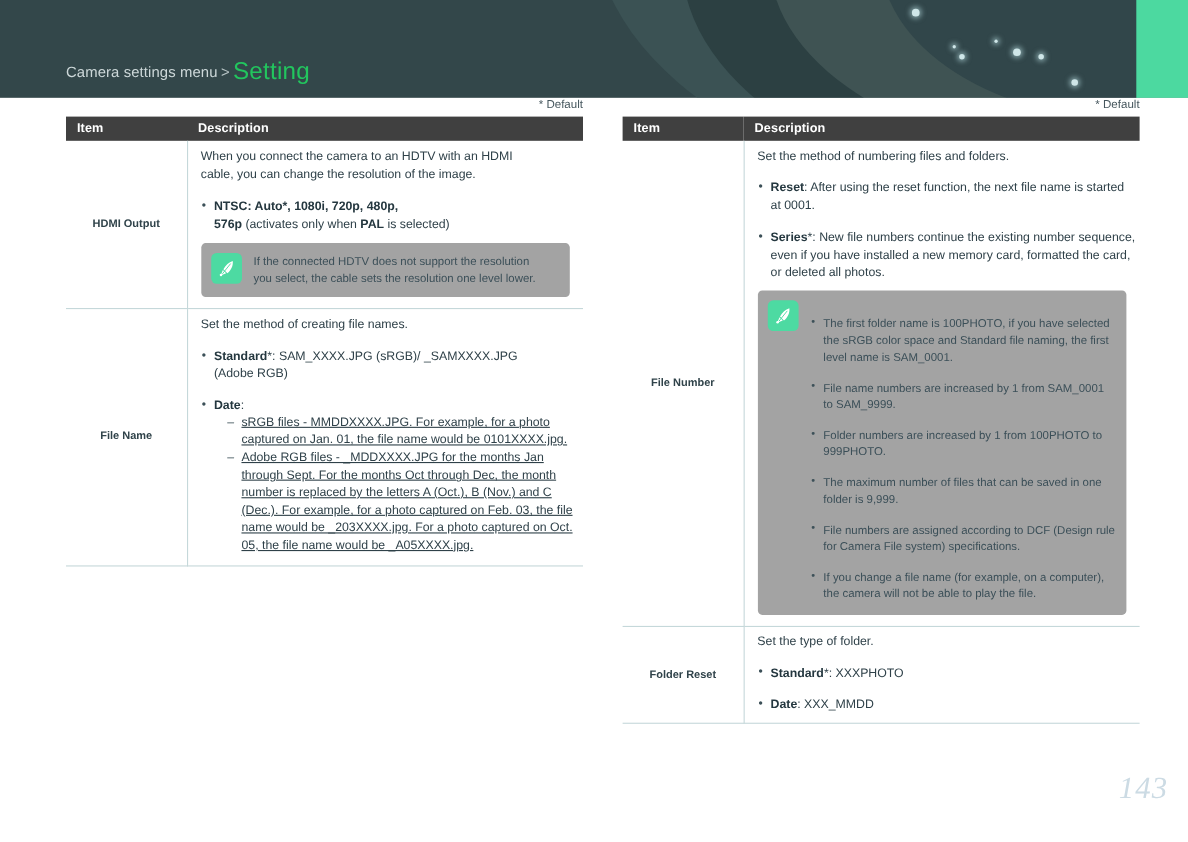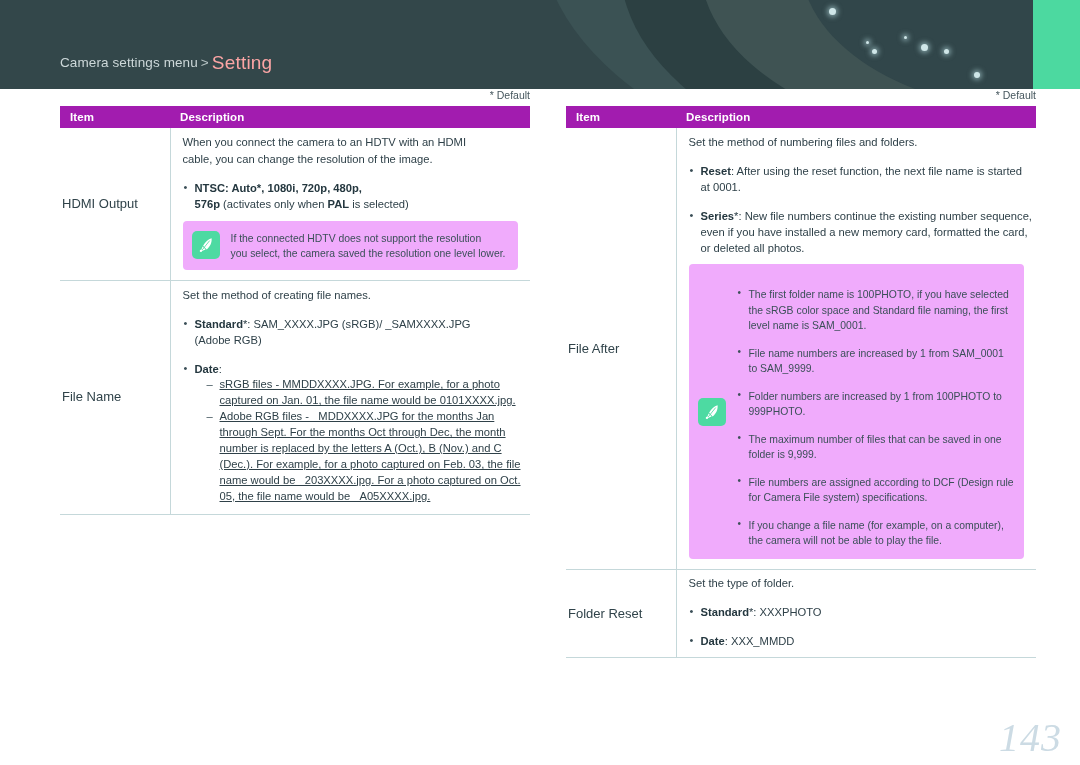--- a/index.html
+++ b/index.html
@@ -71,22 +71,22 @@
     font-size: 13.5px;
     color: #cdd8d9;
     letter-spacing: .1px;
     white-space: nowrap;
   }
   .breadcrumb .crumb-sep {
     padding: 0 3px;
     color: #b7c4c5;
   }
   .breadcrumb .crumb-title {
-    font-size: 19px;
-    color: #fca5a5;
+    font-size: 22px;
+    color: #22c55e;
     vertical-align: -2px;
     letter-spacing: .2px;
   }
 
   
   .content {
     position: absolute;
     left: 0; top: 89px;
     width: 1080px; height: 676px;
     background: #fff;
@@ -106,39 +106,40 @@
     padding-bottom: 5px;
   }
 
   
   table.spec {
     width: 470px;
     border-collapse: collapse;
     table-layout: fixed;
   }
   table.spec th {
-    background: #a21caf;
+    background: #404040;
     color: #ffffff;
     font-size: 11.5px;
     font-weight: bold;
     text-align: left;
     padding: 5px 0 5px 10px;
     letter-spacing: .1px;
   }
   table.spec th.col-item { width: 100px; }
   table.spec td {
     vertical-align: middle;
     border-bottom: 1px solid #c5d8da;
     padding: 7px 0 8px 0;
   }
   table.spec td.cell-item {
     width: 100px;
-    font-size: 13px;
-    font-weight: normal;
+    font-size: 10px;
+    font-weight: bold;
     color: #30434a;
+    text-align: center;
     border-right: 1px solid #c5d8da;
     padding-left: 2px;
     padding-right: 2px;
   }
   table.spec td.cell-desc {
     font-size: 11.2px;
     line-height: 1.42;
     color: #2f4149;
     padding-left: 12px;
     padding-right: 4px;
@@ -179,24 +180,24 @@
   ul.dashes > li::before {
     content: "\2013";
     position: absolute;
     left: 0; top: 0;
     color: #3c5058;
   }
   b.term { font-weight: bold; color: #24373f; }
 
   
   .tipbox {
-    background: #f0abfc;
+    background: #a3a3a3;
     border-radius: 4px;
     display: flex;
-    align-items: center;
+    align-items: flex-start;
     padding: 9px 10px 9px 9px;
     margin: 7px 0 3px 0;
   }
   .tipbox.in-cell { margin: 8px 8px 2px 0; }
   .tip-icon {
     flex: 0 0 auto;
     width: 28px; height: 28px;
     border-radius: 5px;
     background: #4ddaa2;
     margin-right: 11px;
@@ -211,24 +212,24 @@
     color: #3b4f58;
     padding-top: 1px;
   }
   .tip-body ul.bullets > li { margin-bottom: 2px; }
   .tip-body ul.bullets > li::before { font-size: 10px; }
 
   
   .page-number {
     position: absolute;
     right: 18px;
-    bottom: 4px;
+    bottom: 32px;
     font-family: "Liberation Serif", serif;
     font-style: italic;
-    font-size: 40px;
+    font-size: 28px;
     color: #ccdbe4;
     letter-spacing: 1px;
   }
 </style>
 </head>
 <body>
 
 <div class="header">
   <div class="header-swoosh-a"></div>
   <div class="header-swoosh-b"></div>
@@ -280,21 +281,21 @@
               <div class="tip-icon">
                 <svg width="18" height="18" viewBox="0 0 18 18" aria-hidden="true">
                   <path d="M14.6 2.2c-3.4 .9 -6.6 3.9 -8.5 7.6 l3.6 3.6 c3.1 -2.4 5.4 -6.6 4.9 -11.2 z" fill="#ffffff"></path>
                   <path d="M5.6 10.4 L8.6 13.4 L3.6 15.4 Z" fill="#ffffff"></path>
                   <circle cx="3.9" cy="14.9" r="1.15" fill="#ffffff"></circle>
                   <path d="M12.7 4.6 L5.2 13.9" stroke="#4ddaa2" stroke-width="0.85" fill="none"></path>
                 </svg>
               </div>
               <div class="tip-body">
                 <div>If the connected HDTV does not support the resolution</div>
-                <div>you select, the camera saved the resolution one level lower.</div>
+                <div>you select, the cable sets the resolution one level lower.</div>
               </div>
             </div>
           </td>
         </tr>
 
         <tr>
           <td class="cell-item">File Name</td>
           <td class="cell-desc">
             <div class="desc-line">Set the method of creating file names.</div>
             <ul class="bullets">
@@ -322,21 +323,21 @@
     <table class="spec">
       <thead>
         <tr>
           <th class="col-item">Item</th>
           <th>Description</th>
         </tr>
       </thead>
       <tbody>
 
         <tr>
-          <td class="cell-item">File After</td>
+          <td class="cell-item">File Number</td>
           <td class="cell-desc">
             <div class="desc-line">Set the method of numbering files and folders.</div>
             <ul class="bullets">
               <li>
                 <b class="term">Reset</b><span>: After using the reset function, the next file name is started at 0001.</span>
               </li>
               <li>
                 <b class="term">Series</b><span>*: New file numbers continue the existing number sequence, even if you have installed a new memory card, formatted the card, or deleted all photos.</span>
               </li>
             </ul>

